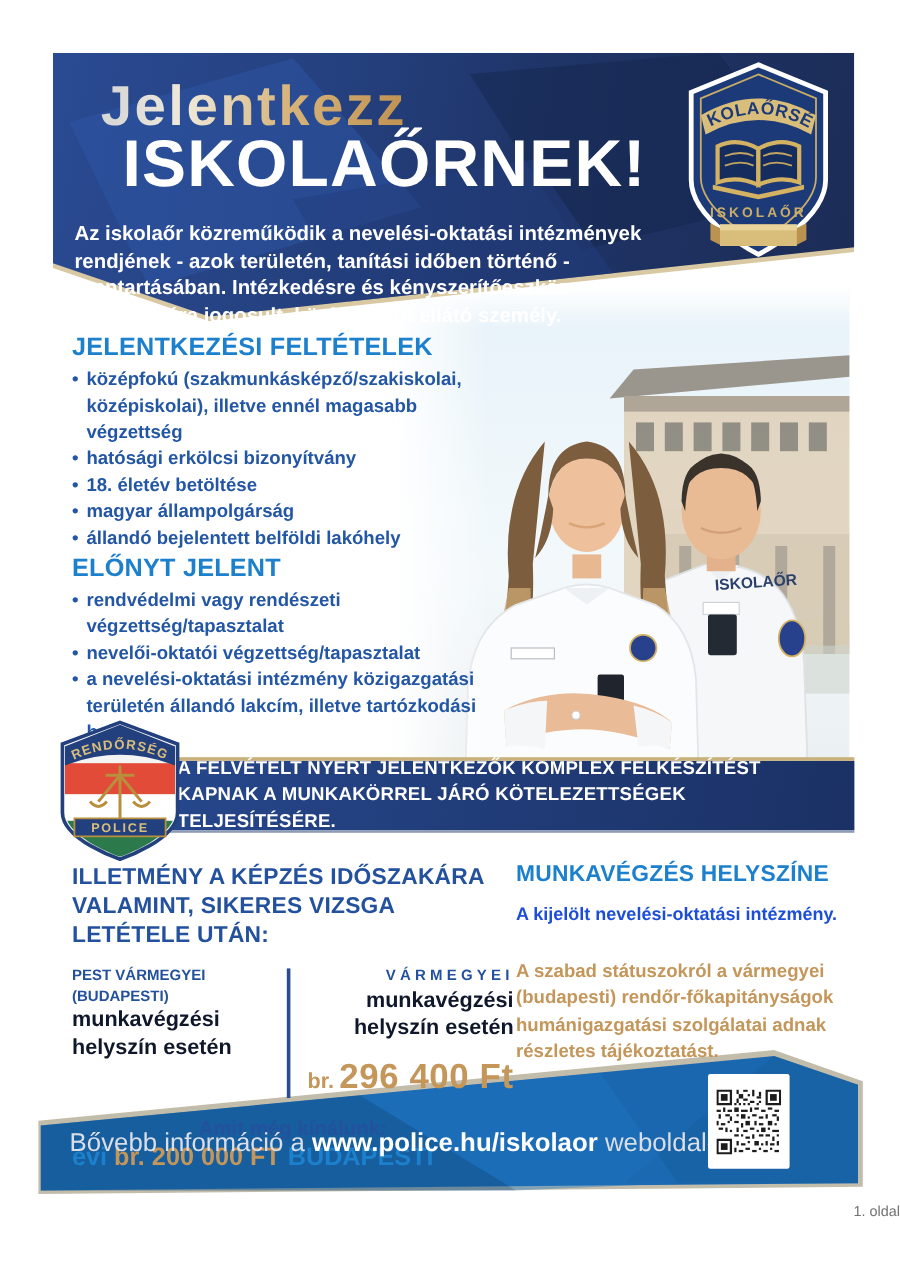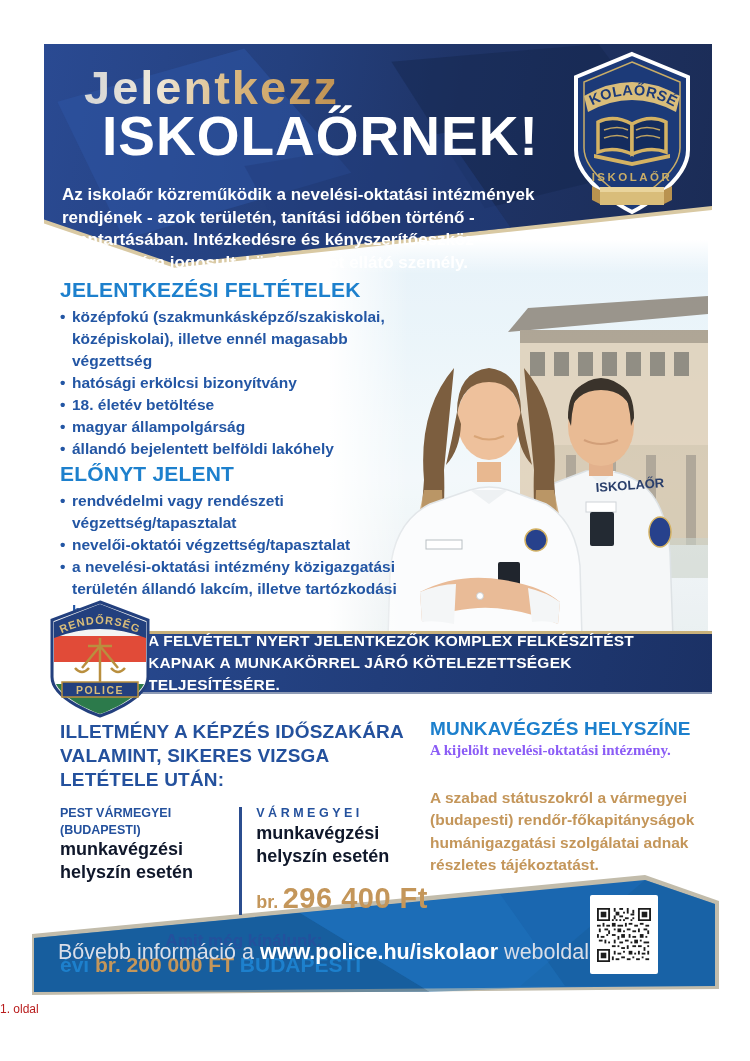--- a/index.html
+++ b/index.html
@@ -47,50 +47,50 @@
     border-top:3px solid #c8b17b; border-bottom:2px solid #8e9bb5;
     display:flex; align-items:center; }
   .banner-text { padding-left:36px; padding-right:14px; color:#ffffff; font-size:15.5px; font-weight:700; line-height:1.4; letter-spacing:.2px; }
 
   
   .salary { position:absolute; left:60px; top:720px; width:368px; z-index:4; }
   .salary-heading { font-size:19px; font-weight:800; color:#24519d; line-height:1.25; letter-spacing:.2px; }
   .salary-cols { display:flex; margin-top:14px; align-items:stretch; }
   .salary-col { display:flex; flex-direction:column; }
   .salary-col.left { width:172px; }
-  .salary-col.right { width:172px; text-align:left; }
+  .salary-col.right { width:172px; text-align:right; }
   .loc1 { font-size:12.5px; font-weight:800; color:#24519d; line-height:1.3; }
   .loc1.spread { letter-spacing:3.5px; }
   .loc2 { font-size:18px; font-weight:700; color:#0f172a; line-height:1.3; }
   .amount-line { margin-top:14px; color:#c4965a; font-weight:800; white-space:nowrap; }
   .amount-prefix { font-size:18px; }
   .amount-value { font-size:29px; letter-spacing:.5px; }
   .col-divider { width:3px; background:#2b4d8f; margin:2px 14px 0 10px; }
   .offer-label { margin-top:16px; font-size:17px; font-weight:800; color:#24519d;text-align:center; }
   .offer-line { margin-top:2px; font-size:21px; font-weight:800; white-space:nowrap; }
   .offer-p1, .offer-p3 { color:#1d80cd; }
   .offer-p2 { color:#c4965a; }
 
   
   .workplace { position:absolute; left:430px; top:718px; width:292px; z-index:4; }
   .wp-heading { font-size:19px; font-weight:800; color:#1d80cd; letter-spacing:.2px; }
-  .wp-line { margin-top:2px; font-size:15px; font-weight:700; color:#8b5cf6;font-family:Liberation Serif, serif; }
+  .wp-line { margin-top:14px; font-size:15px; font-weight:700; color:#1d4ed8; }
   .wp-note { margin-top:28px; font-size:15.5px; font-weight:700; color:#c4965a; line-height:1.45; width:282px; }
 
   
   .bottombar-svg { position:absolute; left:0; top:868px; z-index:2; }
   .bottombar-text { position:absolute; left:58px; top:940px; z-index:5; font-size:21.5px; white-space:nowrap; }
   .bb-prefix, .bb-suffix { color:#d9dee8; font-weight:400; }
   .bb-url { color:#ffffff; font-weight:700; }
   .qr-box { position:absolute; left:590px; top:895px; width:68px; height:79px; background:#ffffff; z-index:6;
     display:flex; align-items:center; justify-content:center; border-radius:2px; }
 
   
-  .page-footer { position:absolute; left:0; top:1002px; width:100%; text-align:left;
-    font-size:12px; color:#b91c1c; z-index:4; }
+  .page-footer { position:absolute; left:0; top:1002px; width:100%; text-align:right;
+    font-size:12px; color:#737373; z-index:4; }
 </style>
 </head>
 <body>
 
 <div class="page">
 
   <svg class="photo" width="380" height="398" viewBox="0 0 380 398">
     <defs>
       <linearGradient id="sky" x1="0" y1="0" x2="0" y2="1">
         <stop offset="0" stop-color="#e3f1f9"></stop>

